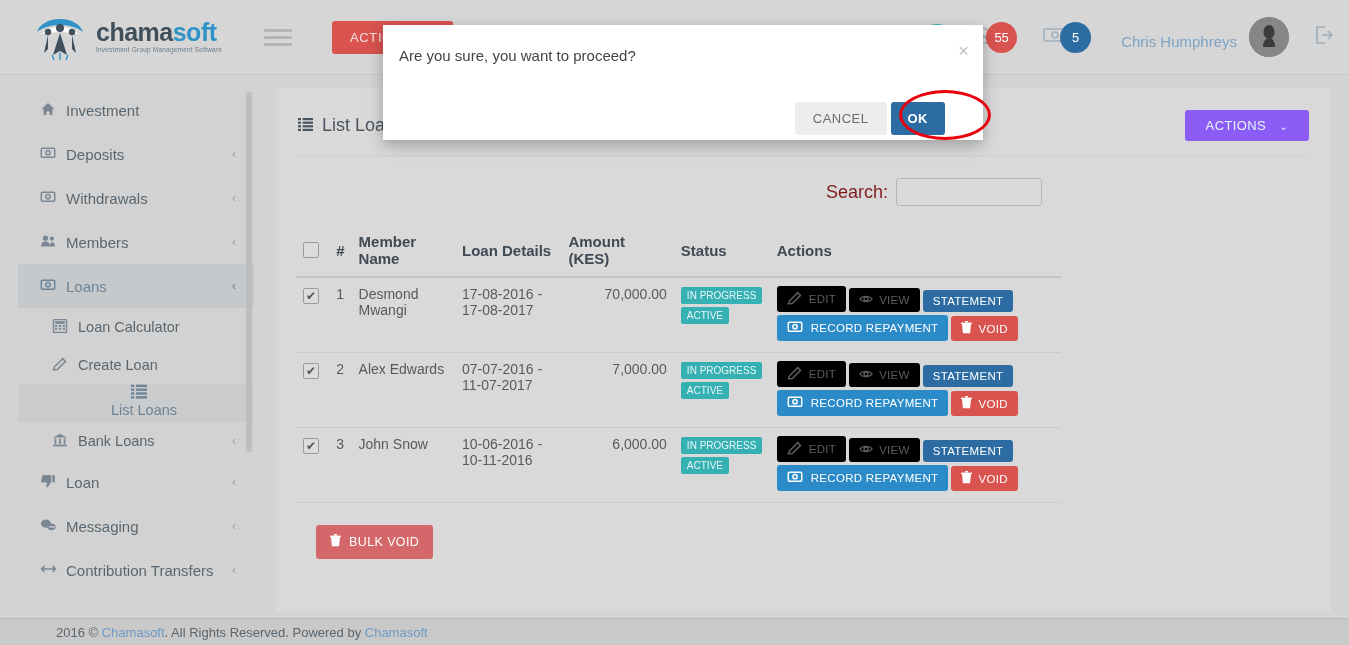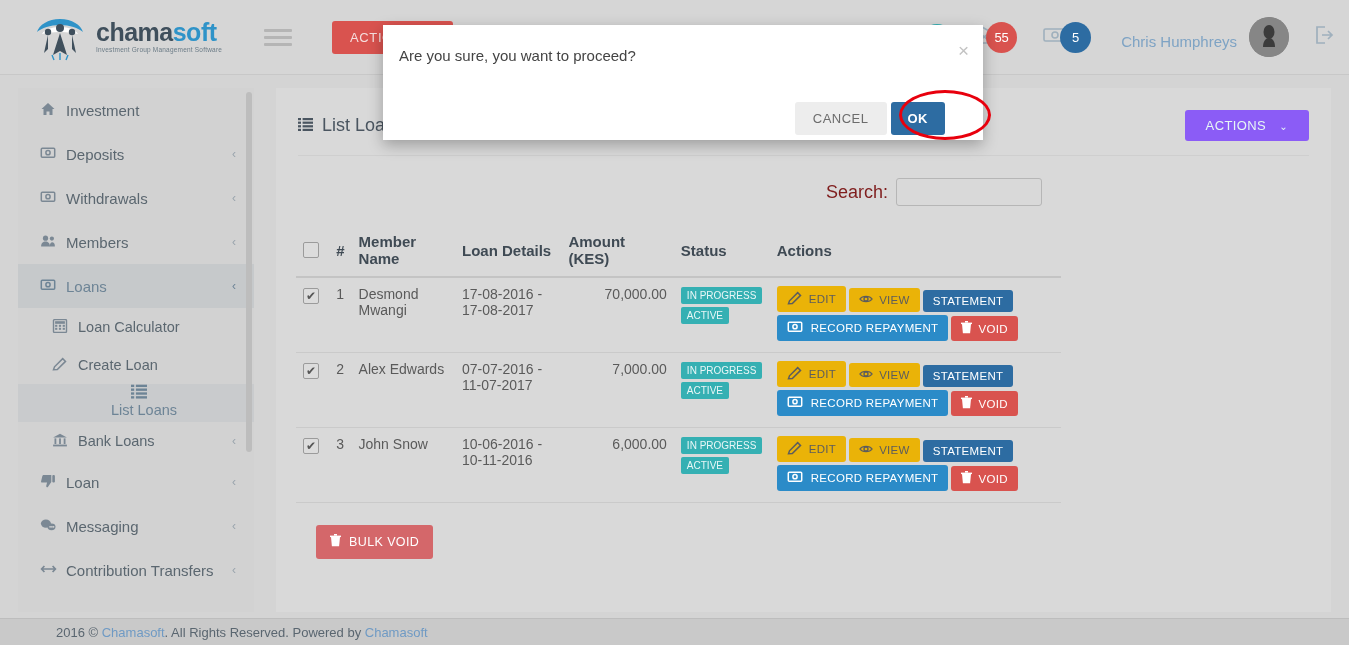--- a/index.html
+++ b/index.html
@@ -166,21 +166,21 @@
     margin-bottom: 3px; white-space: nowrap;
   }
   .badge-status.b2 { display: block; width: max-content; }
 
   .act-btn {
     display: inline-flex; align-items: center; gap: 6px;
     font-size: 11.5px; padding: 5px 10px; border: none; border-radius: 3px;
     cursor: pointer; margin: 0 3px 3px 0; letter-spacing: .3px;
     font-family: "Liberation Sans", sans-serif;
   }
-  .act-light { background: #eab308; color: #5d5d5d; }
+  .act-light { background: #000000; color: #5d5d5d; }
   .act-dark  { background: #2d6ca2; color: #ffffff; }
   .act-blue  { background: #2b8bc8; color: #ffffff; gap: 8px; }
   .act-red   { background: #d9534f; color: #ffffff; }
 
   .btn-bulk {
     margin: 22px 0 0 20px;
     background: #d4676a; color: #fff; border: none; border-radius: 3px;
     padding: 9px 14px; font-size: 12.5px; cursor: pointer;
     display: inline-flex; align-items: center; gap: 8px; letter-spacing: .4px;
     font-family: "Liberation Sans", sans-serif;

